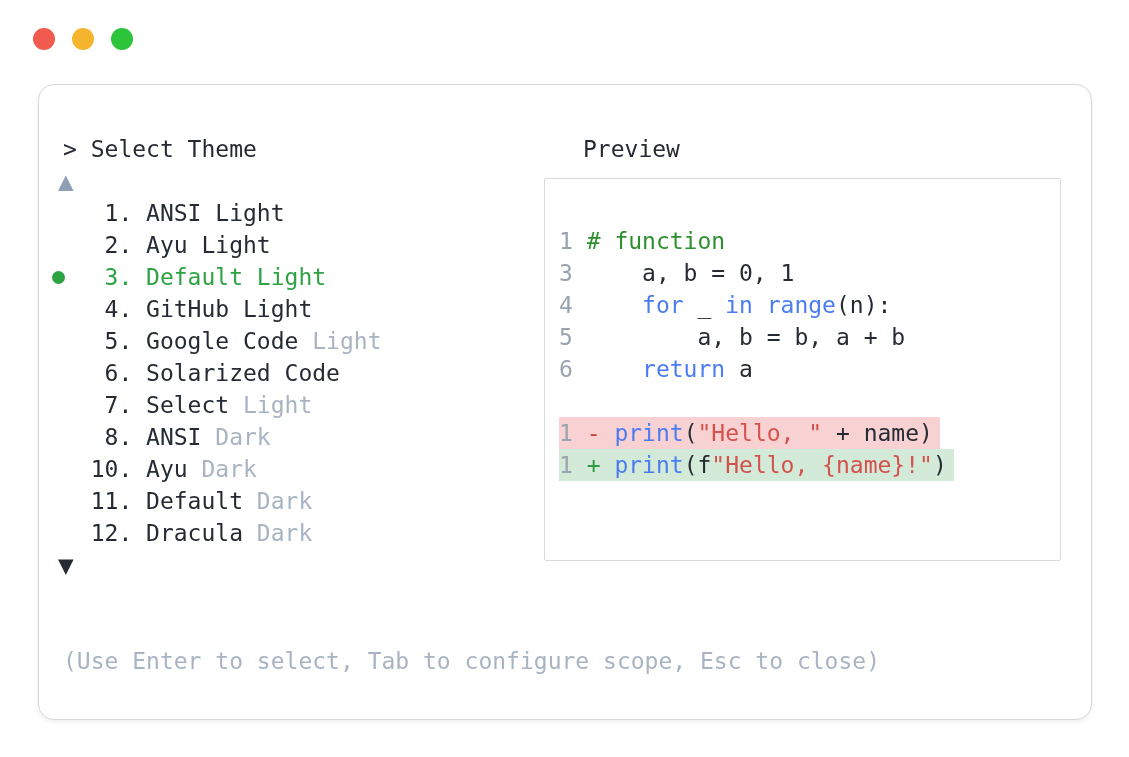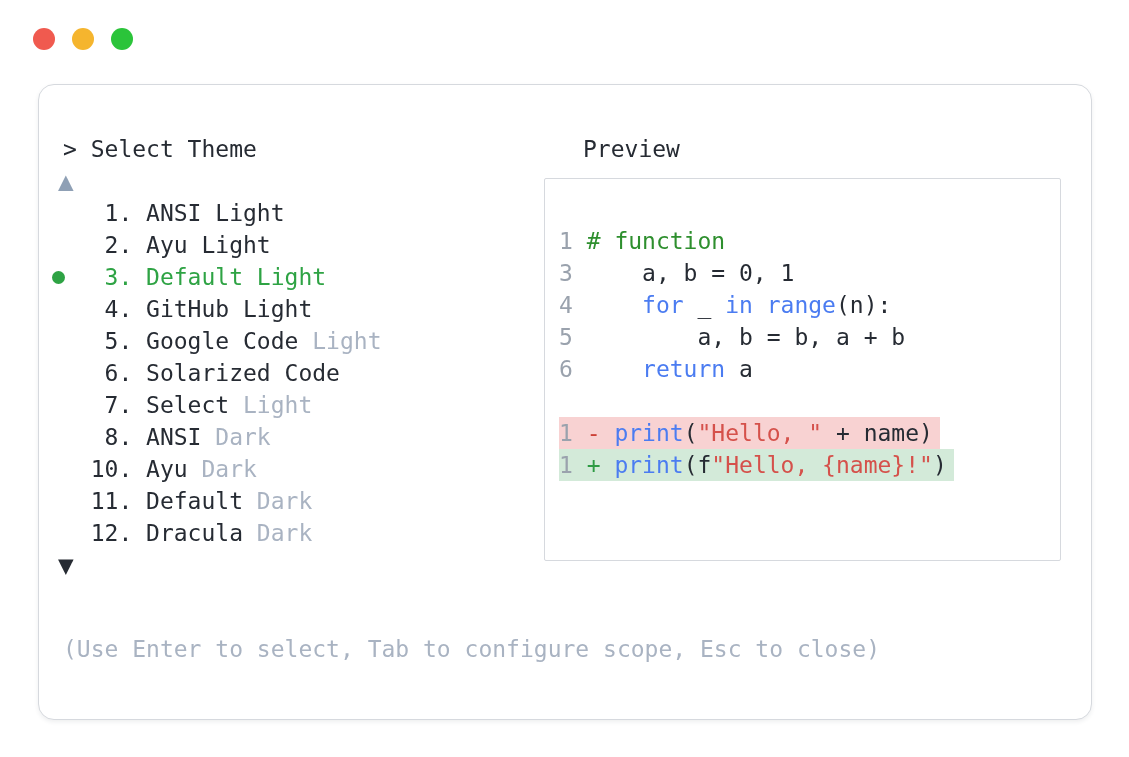--- a/index.html
+++ b/index.html
@@ -39,21 +39,21 @@
   .kw{color:var(--kw-blue,#4b7cf1);}
   .fn{color:var(--fn-red,#d5514b);}
   .st{color:var(--str-red,#d5514b);}
   .cm{color:var(--comment-green,#2e8f2e);}
   .del{color:var(--del-red,#cc4137);}
   .add{color:var(--add-green,#2e9b44);}
   .dwrap{display:inline-block;height:32px;padding-right:7px;}
   .bg-del{background:var(--del-bg,#f8d2d2);}
   .bg-add{background:var(--add-bg,#d3ead9);}
   
-  .hint{position:absolute;left:24px;top:548px;height:32px;line-height:32px;white-space:pre;
+  .hint{position:absolute;left:24px;top:560px;height:32px;line-height:32px;white-space:pre;
         color:var(--muted,#a9b3c2);}
 </style>
 </head>
 <body>
 
 <div class="stage">
 
   <div class="traffic">
     <button class="tl tl-red"></button>
     <button class="tl tl-yellow"></button>

